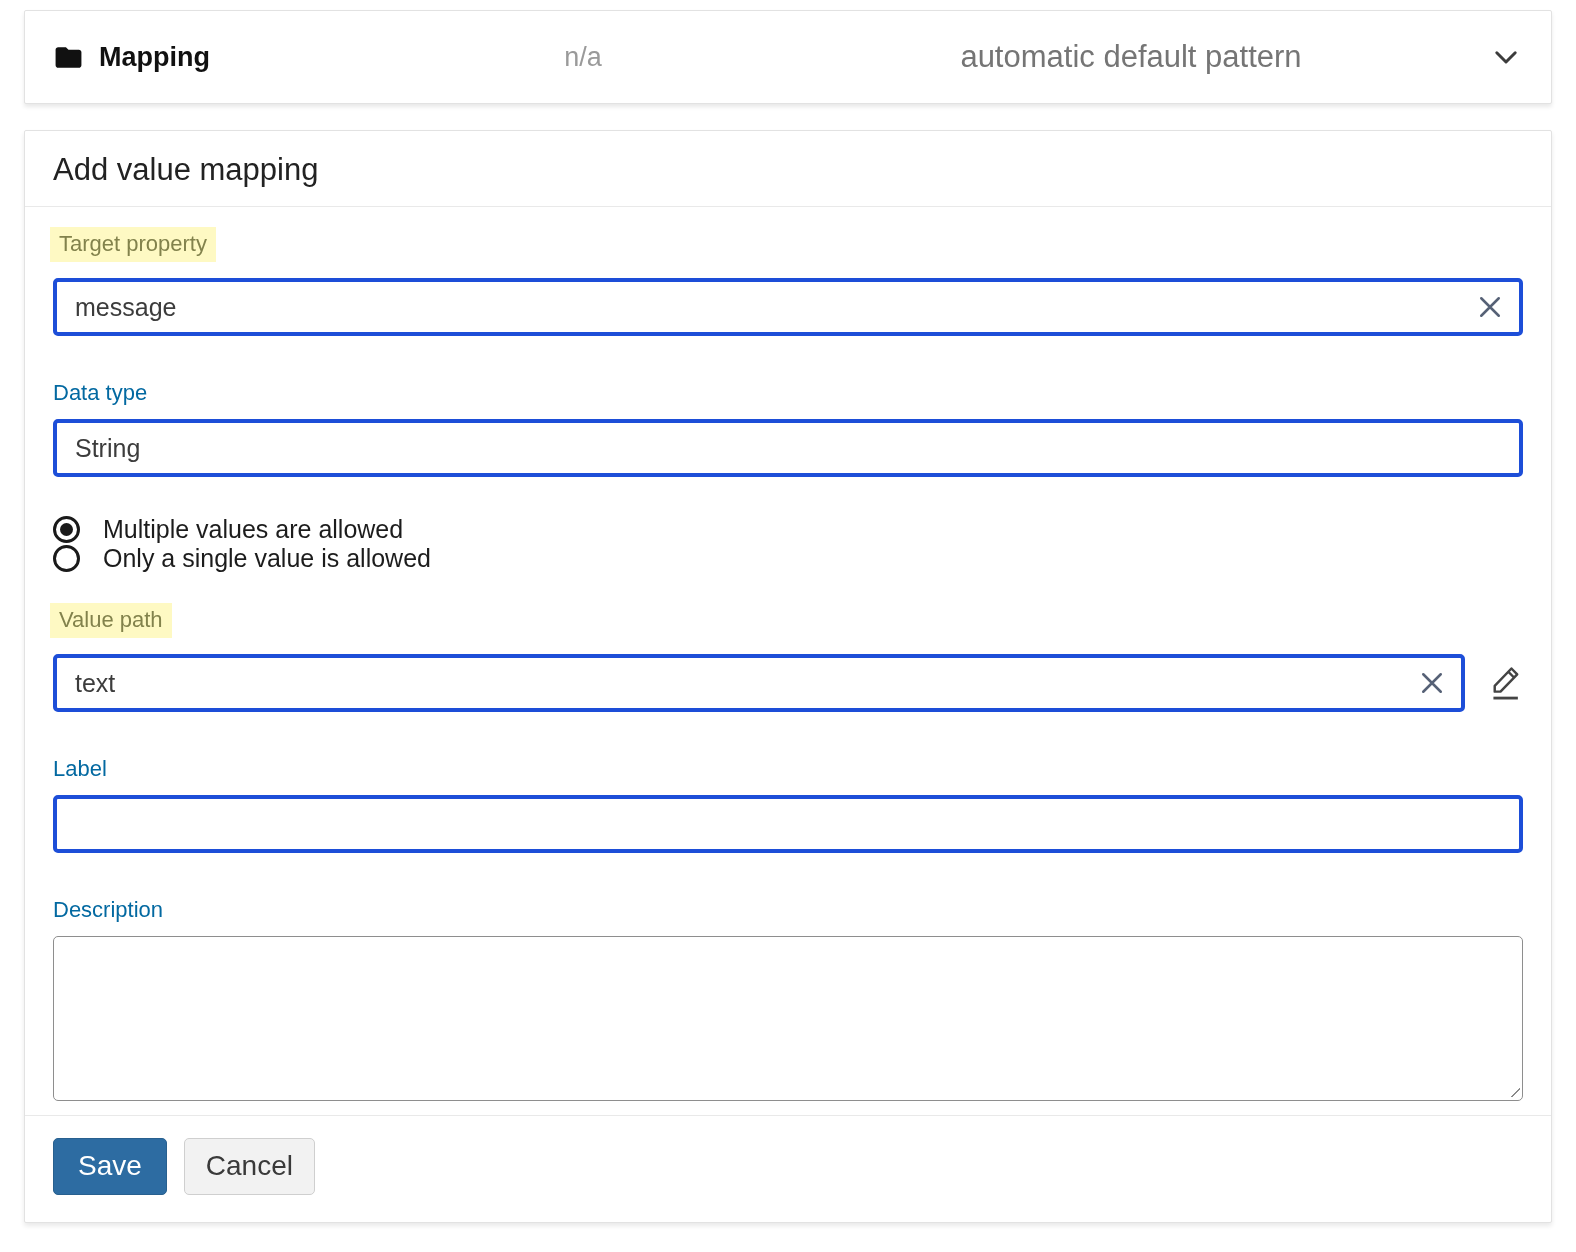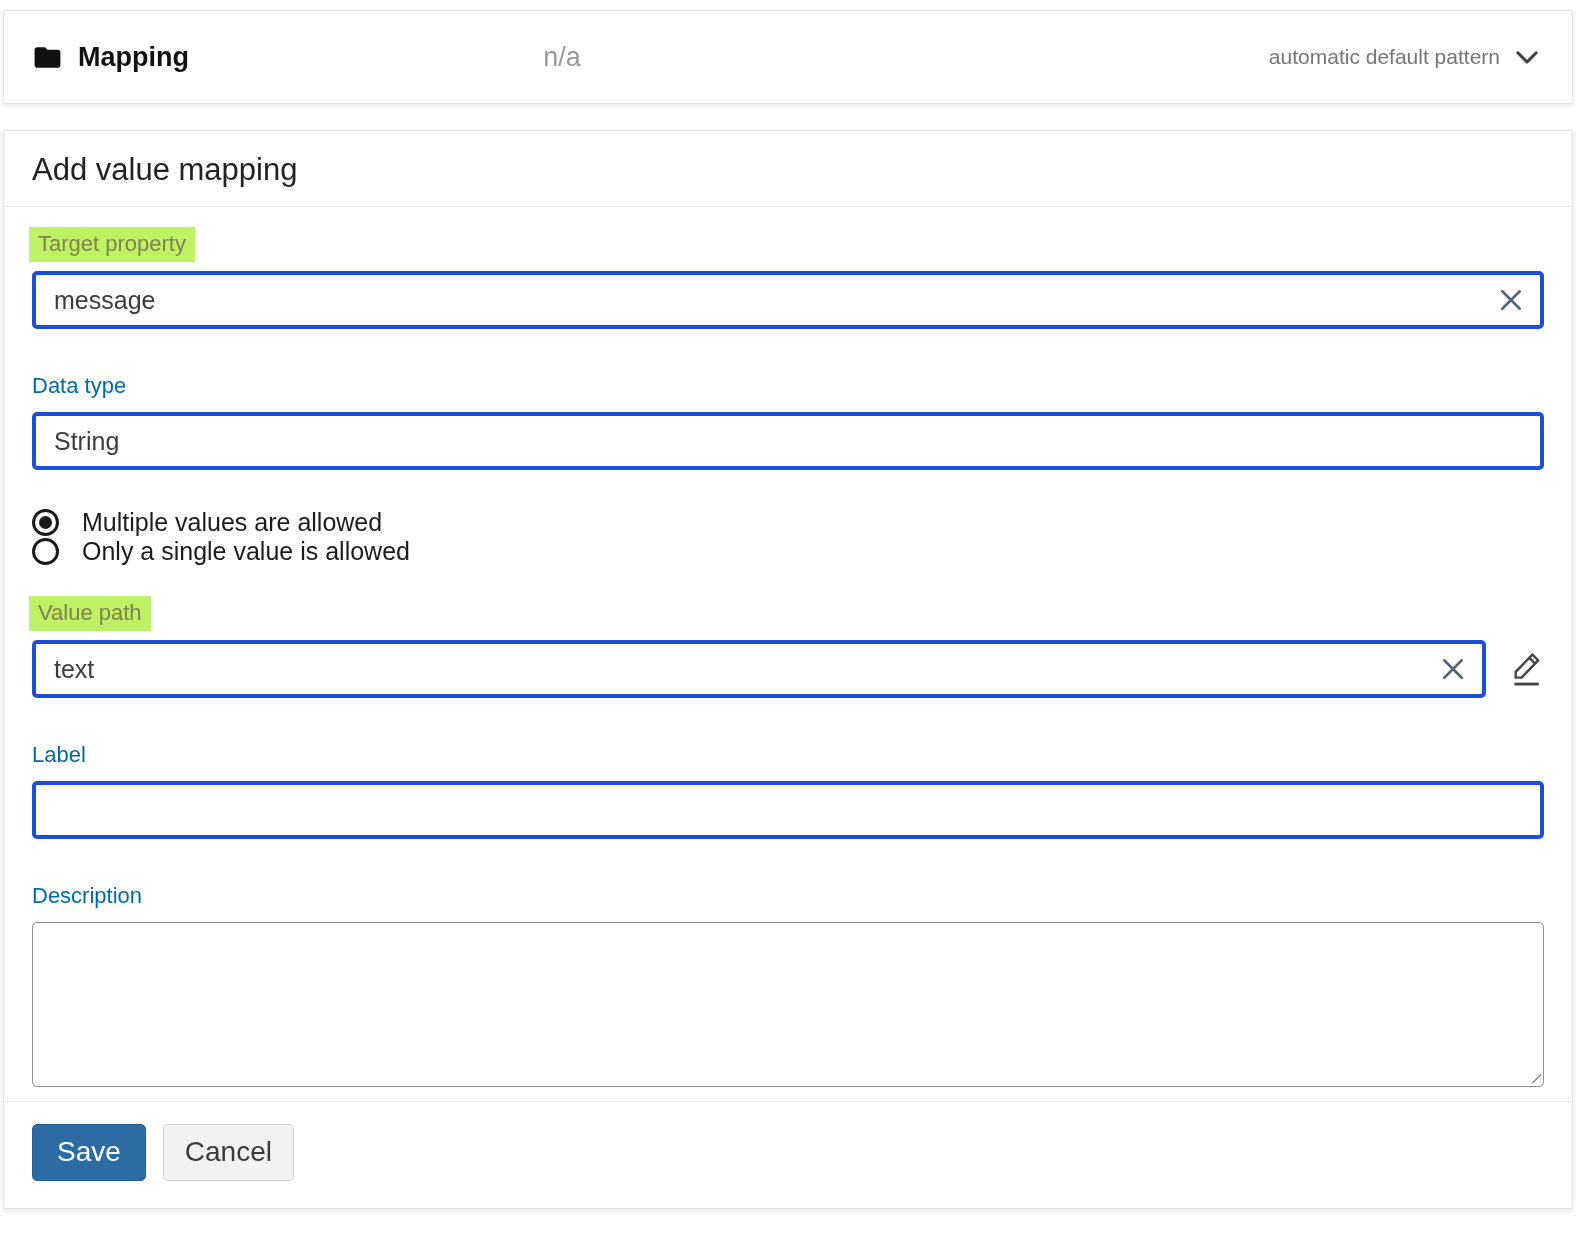--- a/index.html
+++ b/index.html
@@ -1,43 +1,43 @@
 <!DOCTYPE html>
 <html><head>
 <meta charset="utf-8">
 <style>
   html,body{margin:0;padding:0;background:#ffffff;font-family:"Liberation Sans",sans-serif;}
-  .page{width:1576px;height:1252px;box-sizing:border-box;padding:10px 3px 12px;background:#fff;}
+  .page{width:1576px;height:1252px;box-sizing:border-box;padding:10px 24px 12px;background:#fff;}
 
   
   .topbar{
     background:#fff;border:1px solid #e2e2e2;border-radius:2px;
     box-shadow:0 3px 4px rgba(0,0,0,.09);
     height:94px;display:flex;align-items:center;padding:0 28px;box-sizing:border-box;
   }
   .topbar-left{display:flex;align-items:center;gap:15px;width:330px;}
   .topbar-title{font-size:27px;font-weight:700;color:#111;}
   .topbar-mid{width:400px;text-align:center;font-size:27px;color:#9a9a9a;}
-  .topbar-right{flex:1;text-align:right;font-size:21px;color:#757575;}
+  .topbar-right{flex:1;text-align:center;font-size:31px;color:#757575;}
   .topbar-chevron{width:44px;display:flex;justify-content:flex-end;cursor:pointer;}
 
   
   .card{
     margin-top:26px;background:#fff;border:1px solid #e2e2e2;border-radius:2px;
     box-shadow:0 3px 5px rgba(0,0,0,.09);
   }
   .card-header{padding:21px 28px 18px;border-bottom:1px solid #e9e9e9;}
   .card-title{font-size:31px;color:#222;font-weight:400;}
   .card-body{padding:20px 28px 14px;box-sizing:border-box;}
 
   .form-group{margin-bottom:44px;}
   .field-label{font-size:22px;color:#0369a1;margin-bottom:13px;}
   .field-label.highlight{
-    display:inline-block;background:#bef264;color:#82824c;
-    padding:4px 9px 5px;margin-left:-3px;margin-bottom:9px;
+    display:inline-block;background:#fef9c3;color:#82824c;
+    padding:4px 9px 5px;margin-left:-3px;margin-bottom:16px;
   }
   .plain-label{display:block;}
 
   .input-wrap{position:relative;}
   .text-input{
     display:block;width:100%;box-sizing:border-box;height:58px;
     border:4px solid #1d4ed8;border-radius:5px;background:#fff;
     font-family:"Liberation Sans",sans-serif;font-size:25px;color:#3c3c3c;
     padding:0 60px 0 18px;outline:none;
   }

